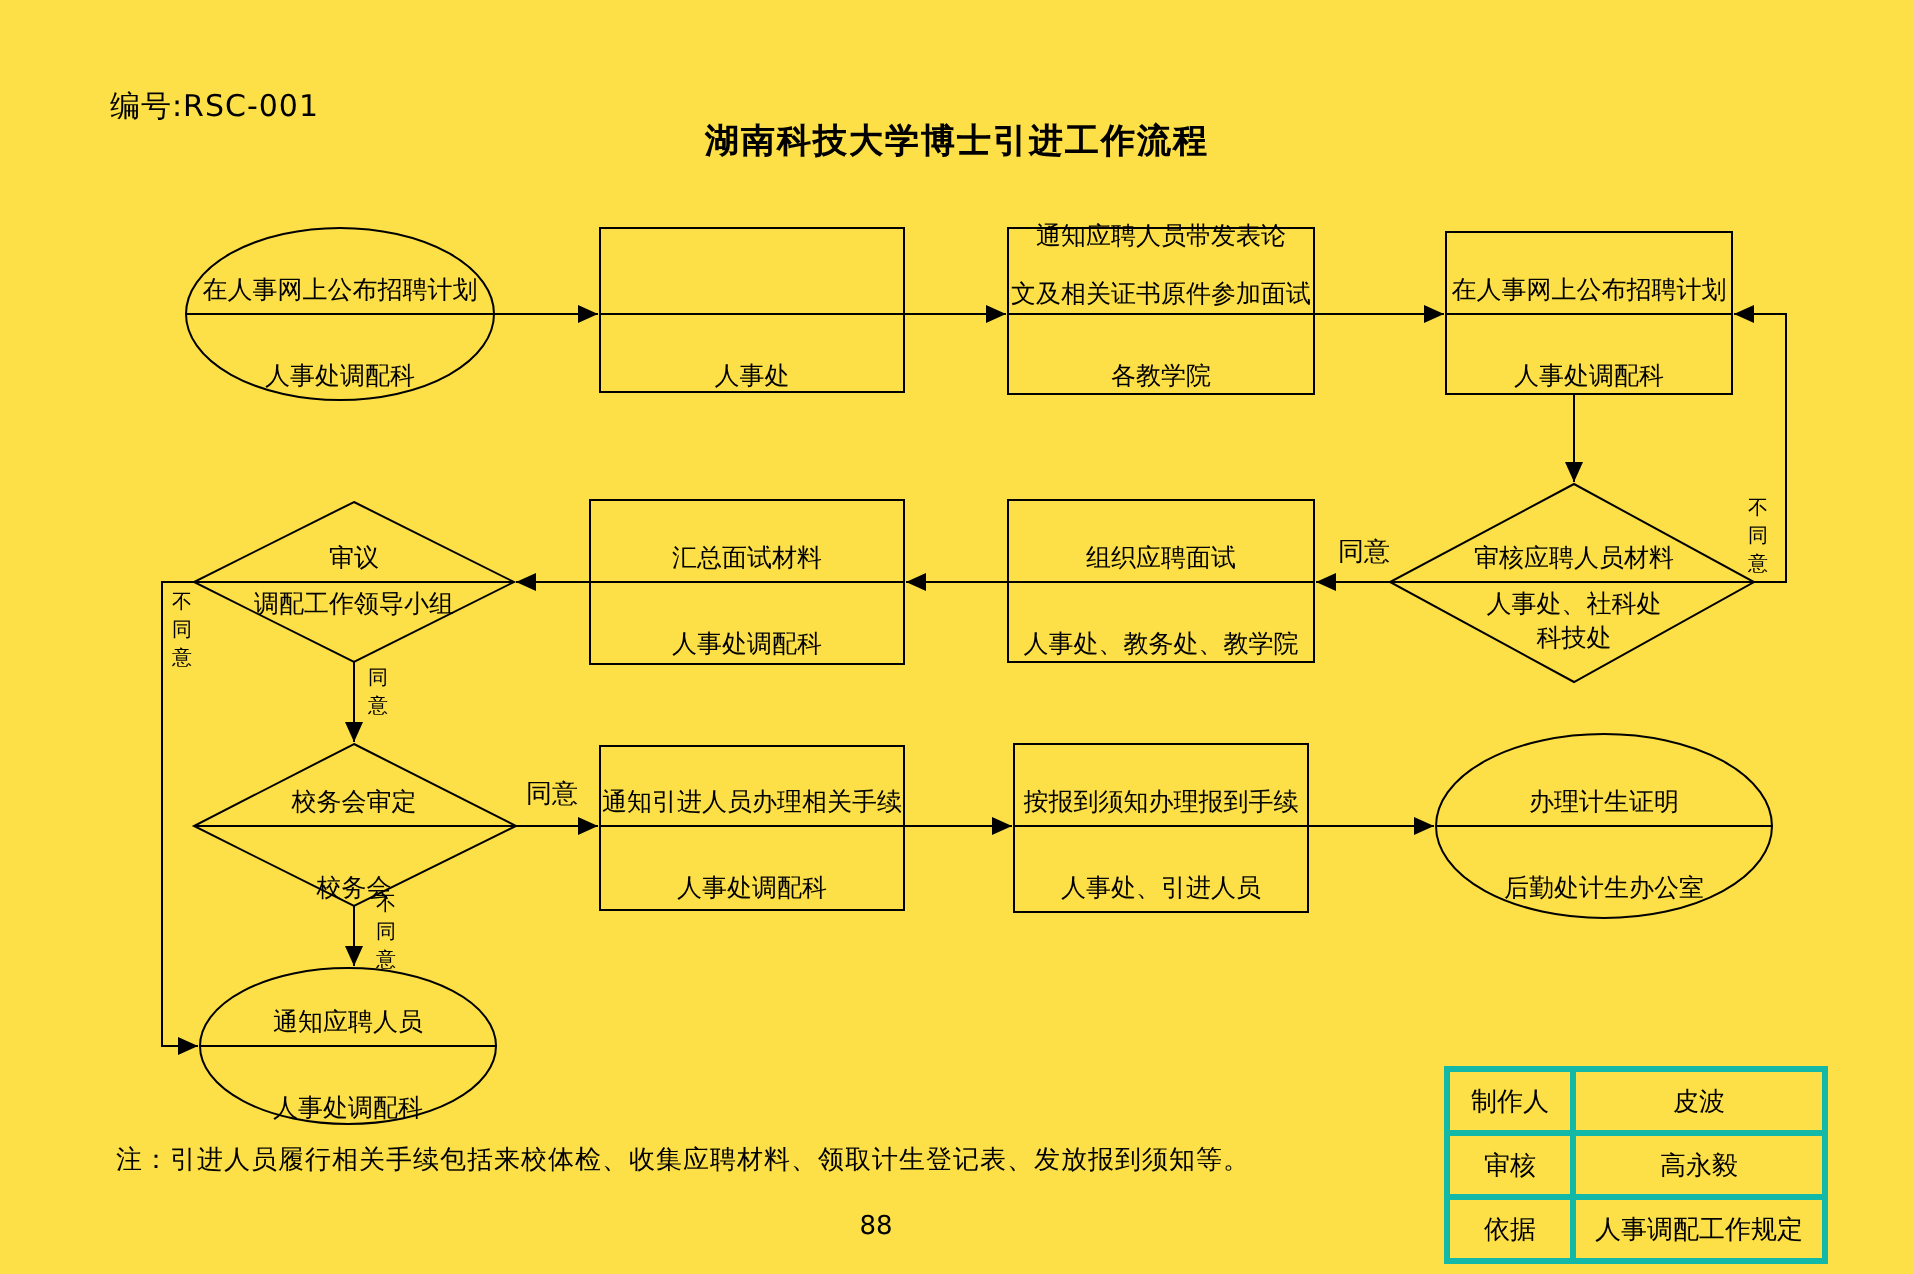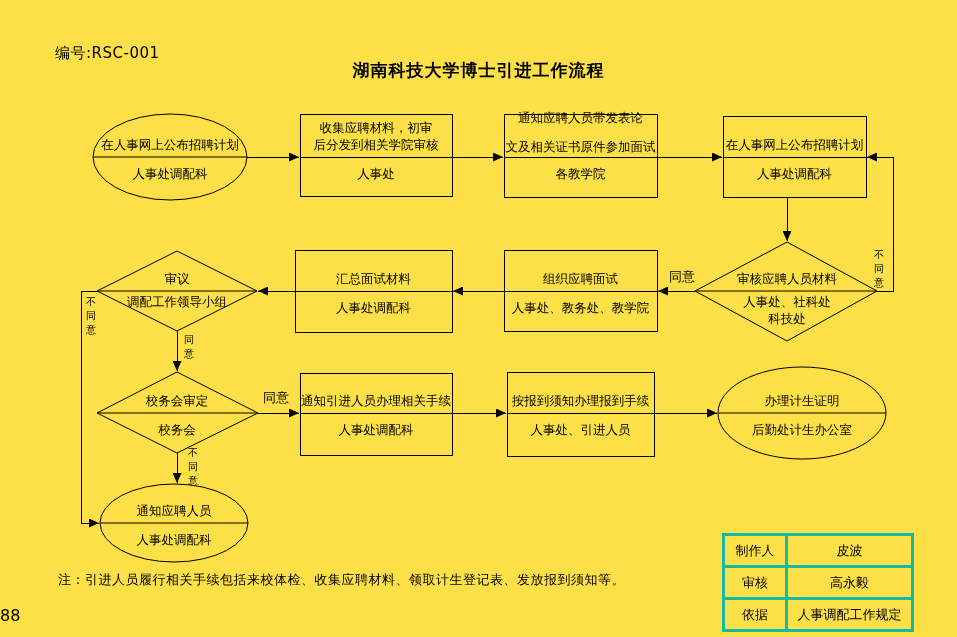--- a/index.html
+++ b/index.html
@@ -6,28 +6,28 @@
   .page{position:relative;width:957px;height:637px;background:#fde047;overflow:hidden;
         font-family:"DejaVu Sans",sans-serif;color:#000;}
   svg.wires{position:absolute;left:0;top:0;}
   .doc-number{position:absolute;left:55px;top:44px;font-size:15px;letter-spacing:.5px;}
   .title{position:absolute;left:0;top:59px;width:957px;text-align:center;
          font-size:17px;font-weight:bold;letter-spacing:1px;}
   
   .t{position:absolute;display:flex;flex-direction:column;align-items:center;
      font-size:12.5px;line-height:17px;text-align:center;}
   .act{justify-content:flex-end;padding-bottom:4px;box-sizing:border-box;}
-  .dep{justify-content:flex-start;padding-top:8px;box-sizing:border-box;}
+  .dep{justify-content:flex-start;padding-top:24px;box-sizing:border-box;font-family:Liberation Mono, monospace;}
   .dep-d{justify-content:flex-start;padding-top:2px;box-sizing:border-box;}
   
   .vlab{position:absolute;width:14px;font-size:10px;line-height:14px;
         text-align:center;word-break:break-all;}
   .hlab{position:absolute;font-size:13px;line-height:15px;text-align:center;}
   .note{position:absolute;left:58px;top:571px;font-size:13px;letter-spacing:.5px;}
-  .pagenum{position:absolute;left:0;top:606px;width:876px;font-size:16px;}
+  .pagenum{position:absolute;left:0;top:606px;width:876px;text-align:center;font-size:13px;}
   table.info{position:absolute;left:722px;top:533px;border-collapse:collapse;}
   table.info td{border:3px solid #14b8a6;font-size:13px;text-align:center;
                 height:29px;padding:0;}
   td.c1{width:60px;} td.c2{width:123px;}
 </style>
 </head>
 <body>
 
 <div class="page">
 
@@ -85,24 +85,20 @@
       <polyline points="877,291 893,291 893,157 867,157" marker-end="url(#arr)" shape-rendering="crispEdges"></polyline>
     </g>
   </svg>
 
   <div class="doc-number">编号:RSC-001</div>
   <div class="title">湖南科技大学博士引进工作流程</div>
 
   <div class="t act" style="left:96px;top:115px;width:148px;height:42px;">在人事网上公布招聘计划</div>
   <div class="t dep" style="left:96px;top:157px;width:148px;height:43px;">人事处调配科</div>
 
-  <div class="t act" style="left:300px;top:114px;width:152px;height:43px;">
-    <div>收集应聘材料，初审</div>
-    <div>后分发到相关学院审核</div>
-  </div>
   <div class="t dep" style="left:300px;top:157px;width:152px;height:39px;">人事处</div>
 
   <div class="t act" style="left:504px;top:116px;width:153px;height:43px;gap:12px;">
     <div>通知应聘人员带发表论</div>
     <div>文及相关证书原件参加面试</div>
   </div>
   <div class="t dep" style="left:504px;top:157px;width:153px;height:40px;">各教学院</div>
 
   <div class="t act" style="left:723px;top:116px;width:143px;height:41px;">在人事网上公布招聘计划</div>
   <div class="t dep" style="left:723px;top:157px;width:143px;height:40px;">人事处调配科</div>

